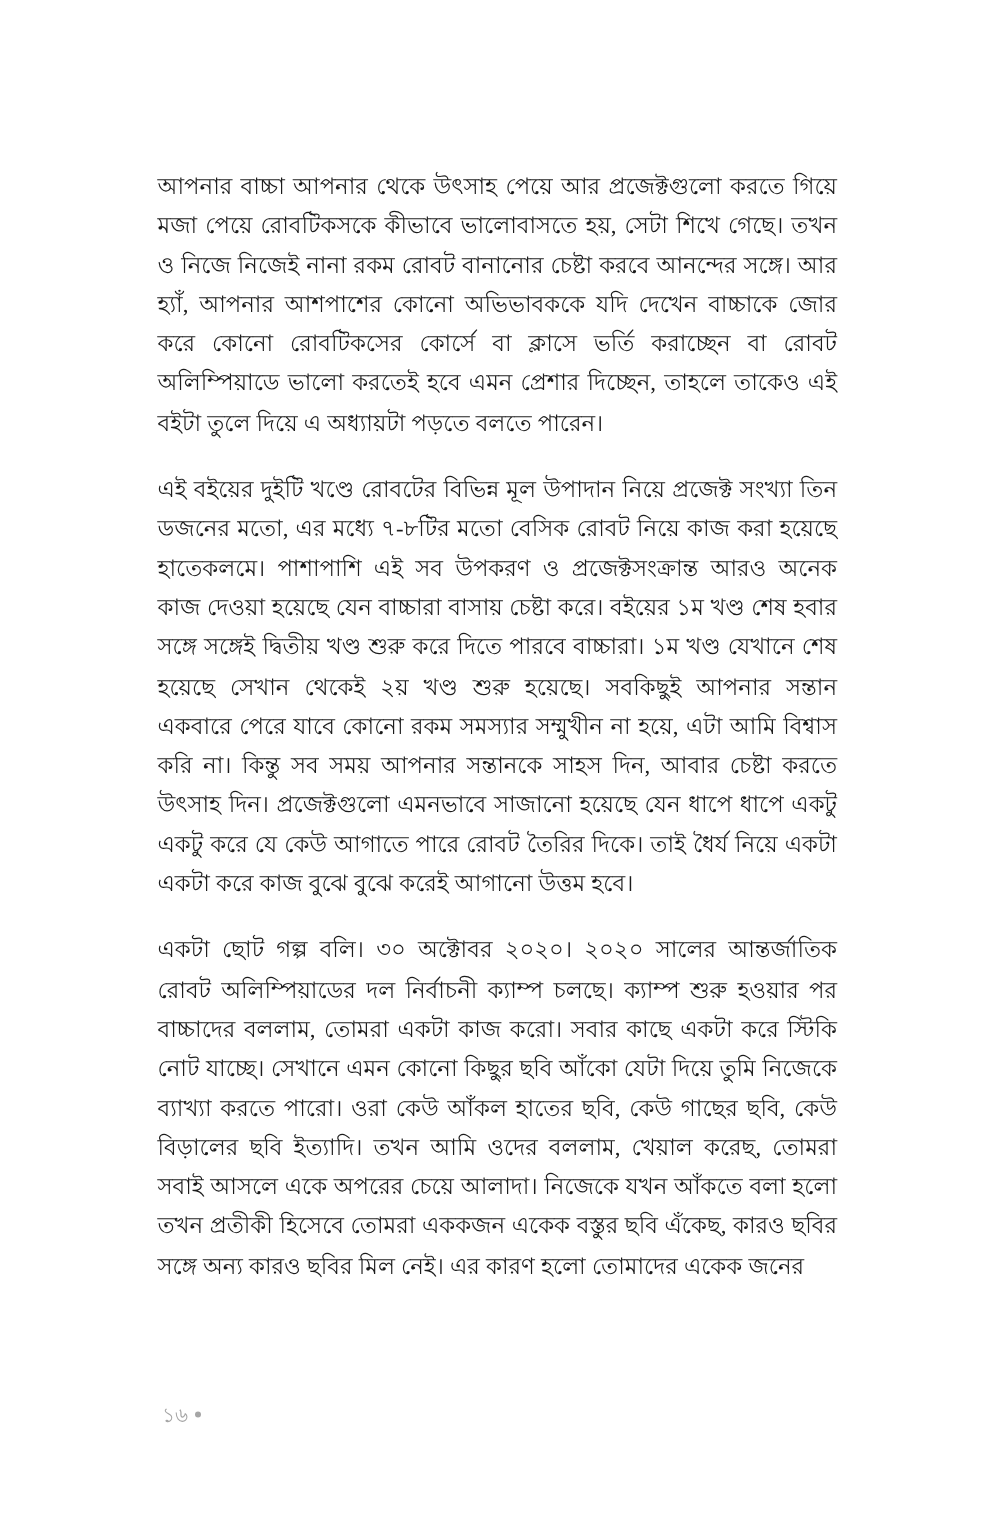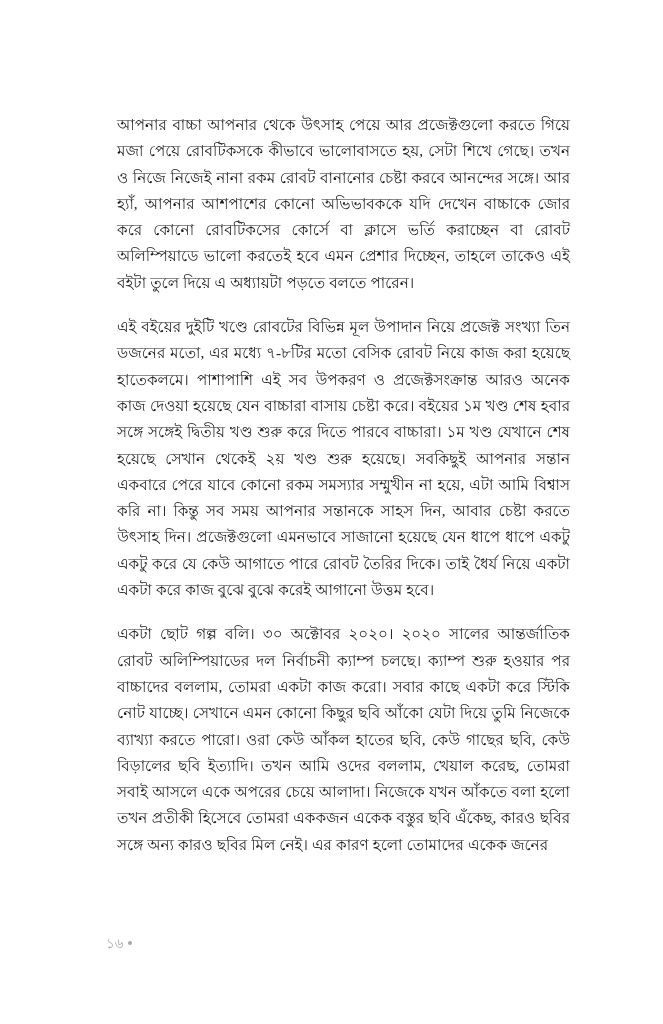--- a/index.html
+++ b/index.html
@@ -9,21 +9,20 @@
     background: #ffffff;
   }
 
   .page {
     position: relative;
     width: 643px;
     height: 1024px;
     background: #ffffff;
     overflow: hidden;
     box-sizing: border-box;
-    margin-left: 12px;
   }
 
   .text-block {
     position: absolute;
     left: 105px;
     top: 112px;
     width: 453px;
   }
 
   .para {
@@ -38,21 +37,21 @@
     -webkit-font-feature-settings: "kern" 1;
     font-feature-settings: "kern" 1;
   }
 
   .para:last-child {
     margin-bottom: 0;
   }
 
   .footer {
     position: absolute;
-    left: 94px;
+    left: 108px;
     top: 935px;
     width: 453px;
     display: flex;
     align-items: baseline;
     gap: 5px;
   }
 
   .footer-num,
   .footer-title {
     font-family: "Liberation Serif", "DejaVu Serif", serif;

